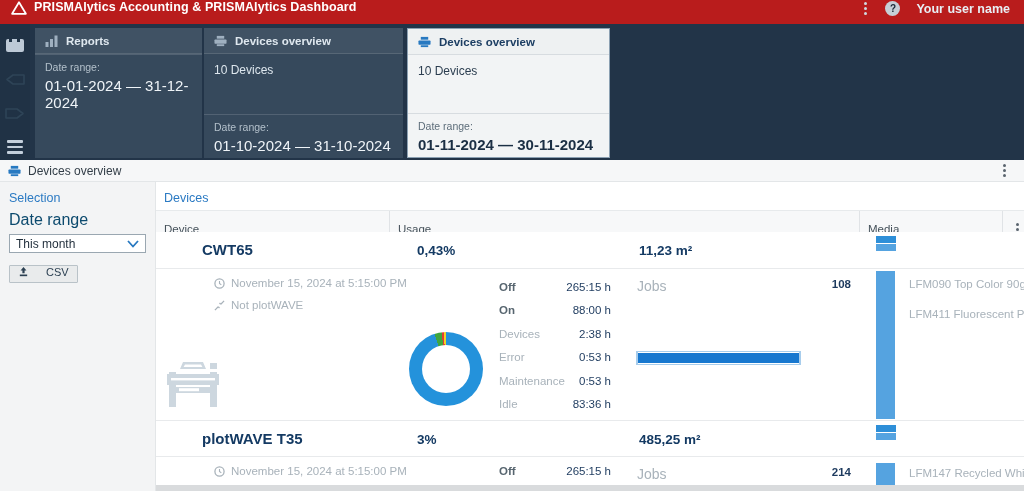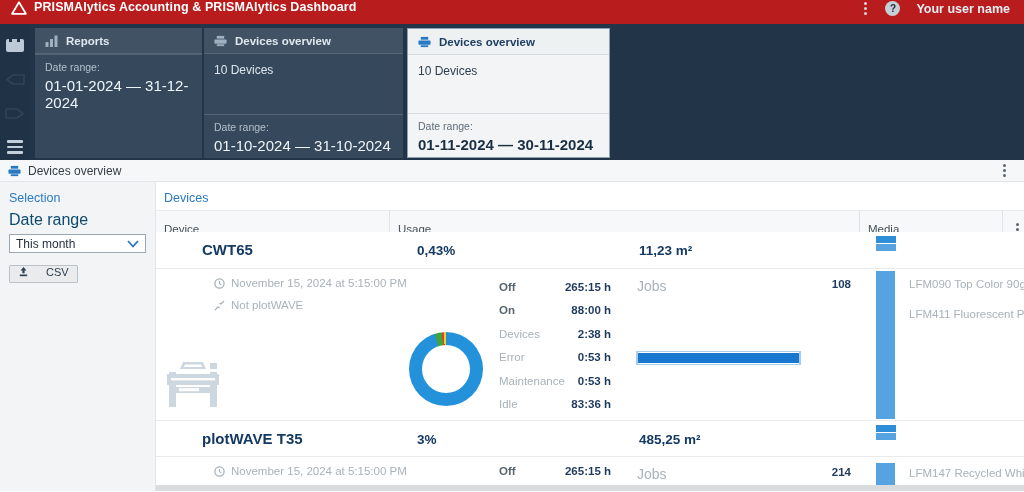--- a/index.html
+++ b/index.html
@@ -106,21 +106,21 @@
   .plotter { position:absolute; left:9px; top:90px; }
 
   .donut { position:absolute; left:253px; top:63px; width:74px; height:74px; border-radius:50%; }
   .donut:after { content:""; position:absolute; left:13px; top:13px; width:48px; height:48px;
                  border-radius:50%; background:#fff; }
 
   .status-grid { position:absolute; left:343px; top:6px; width:112px; }
   .status-row { display:flex; justify-content:space-between; align-items:center; height:23.5px; }
   .status-label { font-size:11.5px; color:#a8b2ba; }
   .status-label.strong { color:#57656f; font-weight:600; }
-  .status-value { font-size:11.5px; color:#1d3a5e; font-weight:700; }
+  .status-value { font-size:11.5px; color:#1d3a5e; font-weight:400; }
 
   .jobs-label { position:absolute; left:481px; top:9px; font-size:14px; color:#a8b2ba; }
   .jobs-value { position:absolute; left:481px; top:9px; width:214px; text-align:right;
                 font-size:11.5px; color:#1d3a5e; font-weight:600; }
   .jobs-bar { position:absolute; left:480px; top:82px; width:165px; height:14px;
               border:2px solid var(--jobsBarBorder,#a8cdec); background:var(--jobsBarFill,#1878cf);
               background-clip:padding-box; }
   .jobs-bar:before { content:""; position:absolute; left:0; right:0; top:-1px; height:1px; background:#fff; }
   .jobs-bar:after { content:""; position:absolute; left:0; right:0; bottom:-1px; height:1px; background:#fff; }
 

